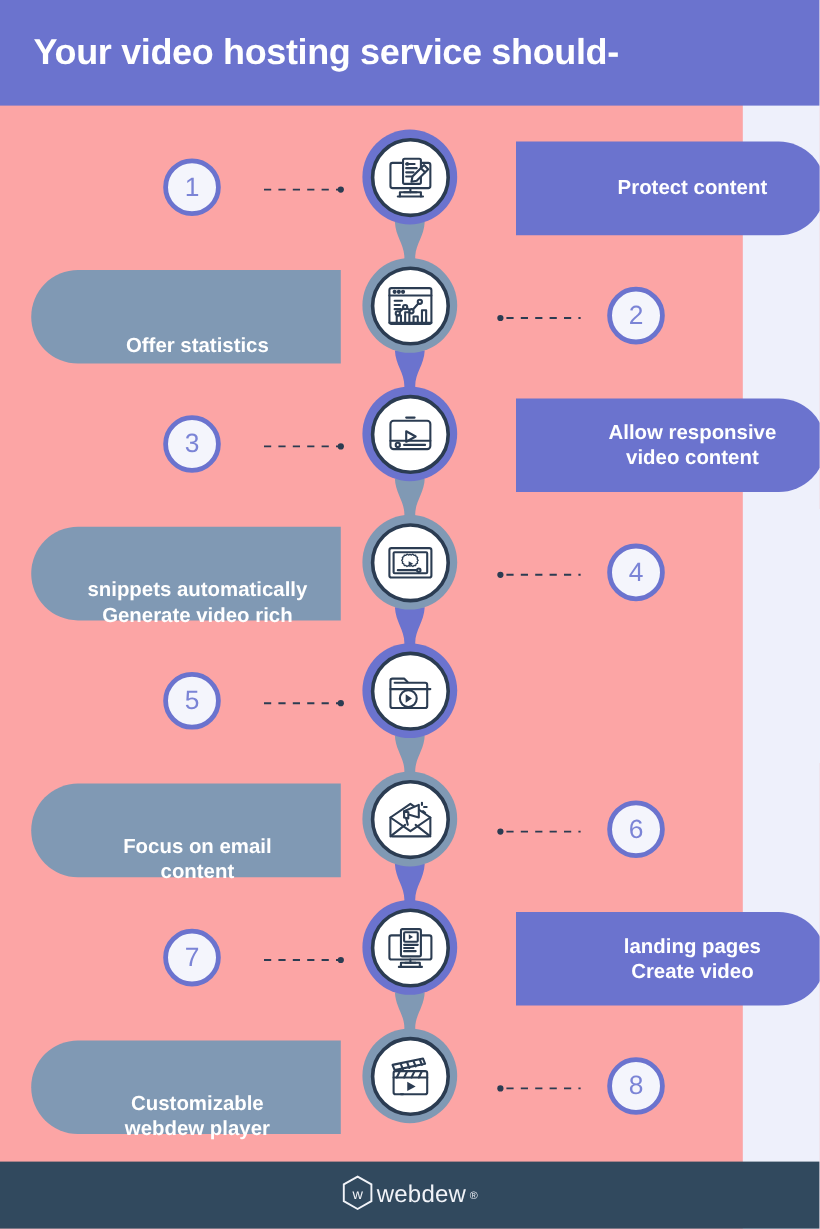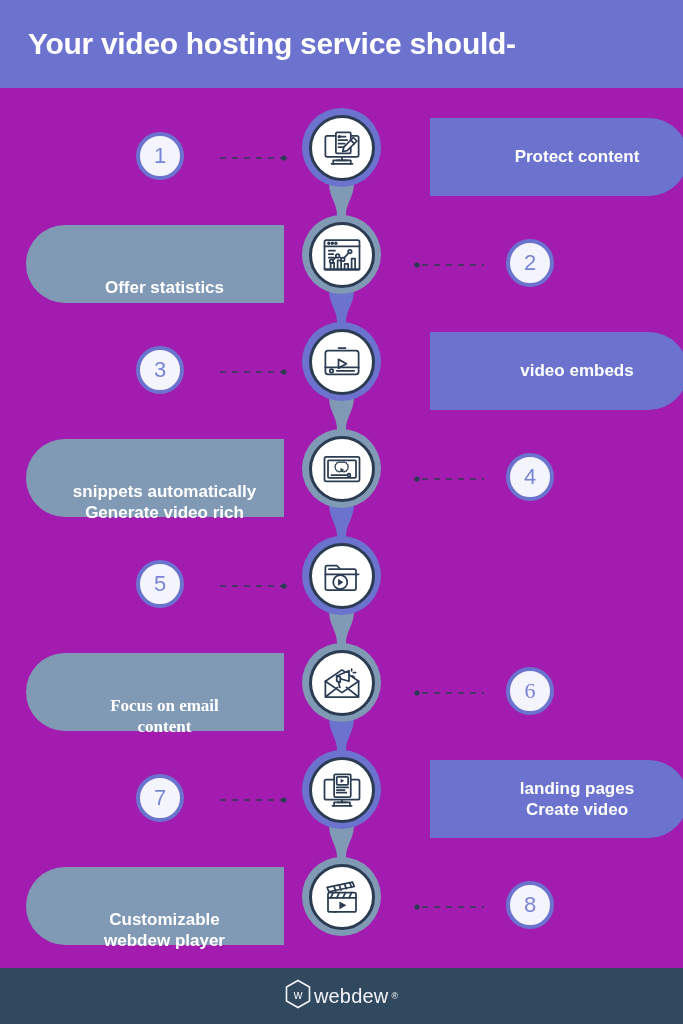--- a/index.html
+++ b/index.html
@@ -4,22 +4,22 @@
 <style>
   * { box-sizing: border-box; margin: 0; padding: 0; }
   html, body {
     width: 683px; height: 1024px;
     font-family: "Liberation Sans", sans-serif;
     background: #eef0fb;
     overflow: hidden;
   }
   #page {
     position: relative;
-    width: 683px; height: 1024px;
-    background: #a21caf;
+    width: 619px; height: 1024px;
+    background: #fca5a5;
   }
 
   
   #header {
     position: absolute; left: 0; top: 0;
     width: 683px; height: 88px;
     background: #6b73ce;
     display: flex; align-items: center;
   }
   #header-title {
@@ -228,21 +228,22 @@
           </div>
         </div>
       </div>
       <div class="row" style="top: 318px;">
         <div class="connector"><svg width="29" height="60" viewBox="0 0 29 60">
             <path d="M0 0 C0 0 4 14 14.5 22 C25 30 29 44 29 60 L0 60 Z" fill="#6b73ce" opacity="0"></path>
             <path d="M2 -2 L27 -2 C27 12 19 18 19 30 C19 42 27 50 27 62 L2 62 C2 50 10 42 10 30 C10 18 2 12 2 -2 Z" fill="#6b73ce"></path>
           </svg></div>
         <div class="pill right" style="background:#6b73ce">
           <span class="ptext">
-            <span style="display:block">video embeds</span>
+            <span style="display:block">Allow responsive</span>
+            <span style="display:block">video content</span>
           </span>
         </div>
         <div class="numcircle on-left">
           <span>3</span>
         </div>
         <div class="dashline to-right">
           <svg width="70" height="8" viewBox="0 0 70 8">
             <line x1="0" y1="4" x2="62" y2="4" stroke="#2b3c52" stroke-width="1.6" stroke-dasharray="6 6"></line>
             <circle cx="64" cy="4" r="2.6" fill="#2b3c52"></circle>
           </svg>
@@ -312,21 +313,21 @@
             <svg width="42" height="42" viewBox="0 0 48 48" fill="none" stroke="#2b3c52" stroke-width="2" stroke-linecap="round" stroke-linejoin="round">
               <path d="M5 14a2 2 0 012-2h11l4 4h16a2 2 0 012 2v20a2 2 0 01-2 2H7a2 2 0 01-2-2z"></path>
               <path d="M9 16h12"></path>
               <path d="M5 22h38"></path>
               <circle cx="22" cy="31" r="8" fill="#fff"></circle>
               <path d="M19.5 27l6 4-6 4z" fill="#2b3c52" stroke="none"></path>
             </svg>
           </div>
         </div>
       </div>
-      <div class="row" style="top: 639px; font-family: Liberation Serif, serif;">
+      <div class="row" style="top: 639px;">
         <div class="connector"><svg width="29" height="60" viewBox="0 0 29 60">
             <path d="M0 0 C0 0 4 14 14.5 22 C25 30 29 44 29 60 L0 60 Z" fill="#8099b4" opacity="0"></path>
             <path d="M2 -2 L27 -2 C27 12 19 18 19 30 C19 42 27 50 27 62 L2 62 C2 50 10 42 10 30 C10 18 2 12 2 -2 Z" fill="#8099b4"></path>
           </svg></div>
         <div class="pill left" style="background:#8099b4">
           <span class="ptext">
             <span style="display:block">Focus on email</span>
             <span style="display:block">content</span>
           </span>
         </div>

